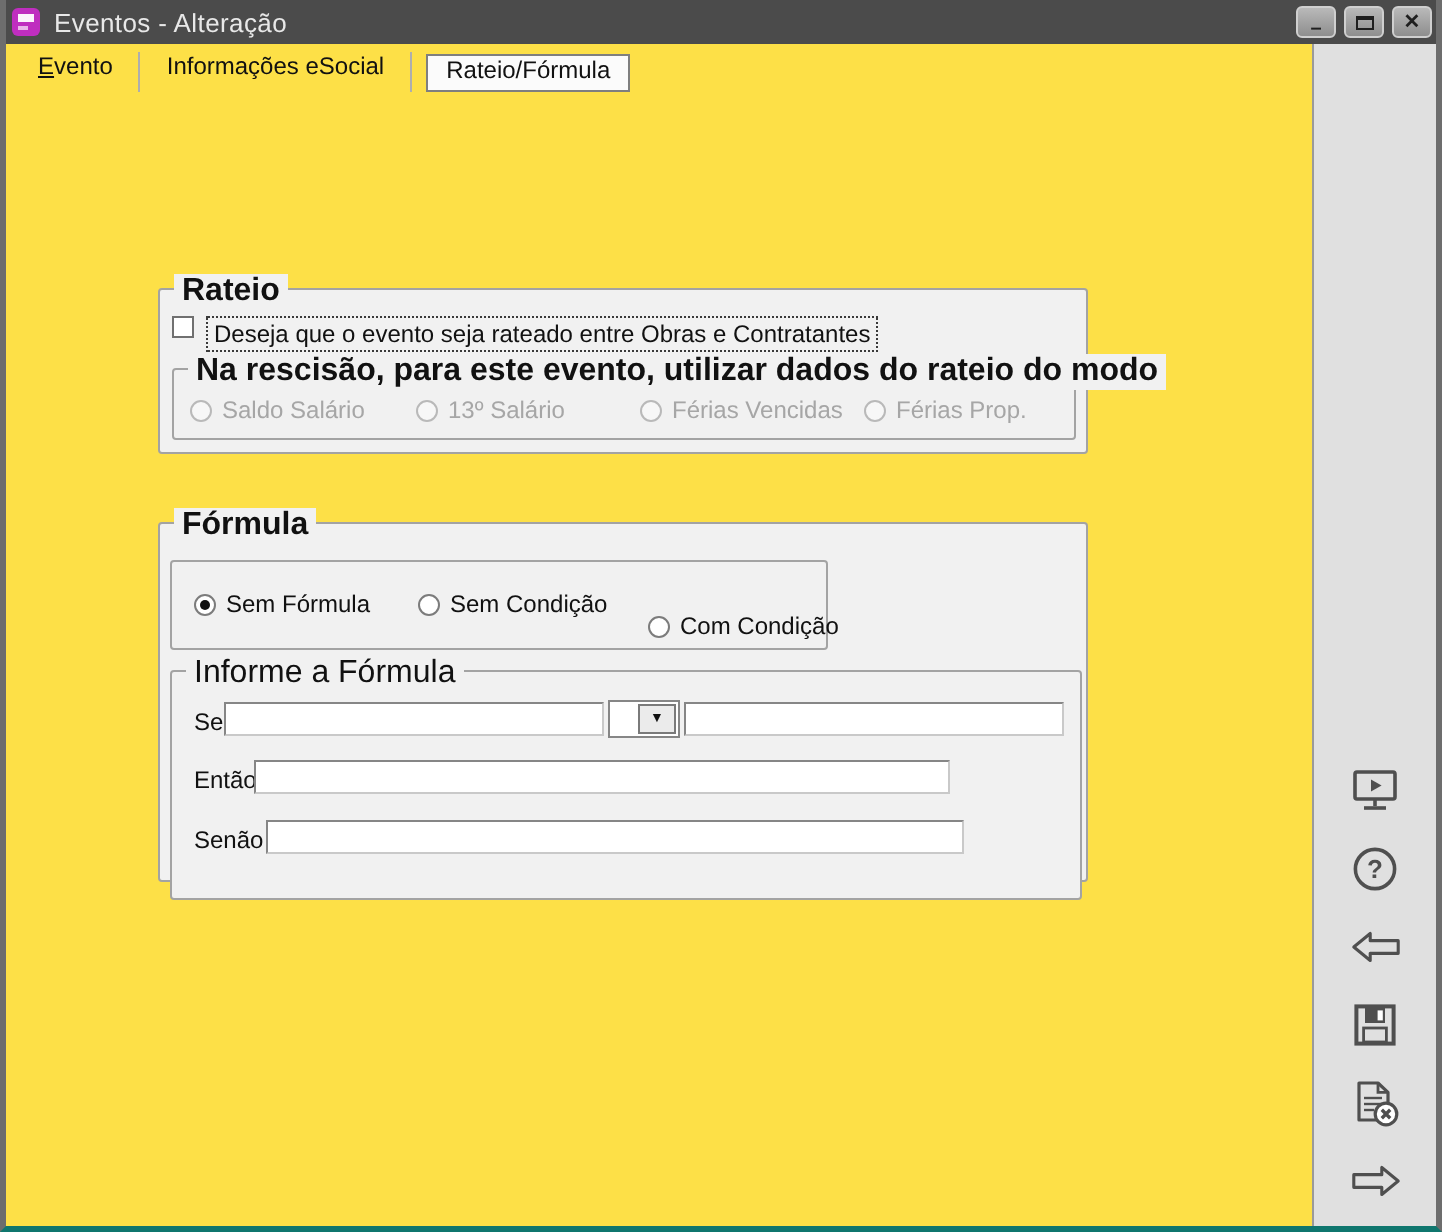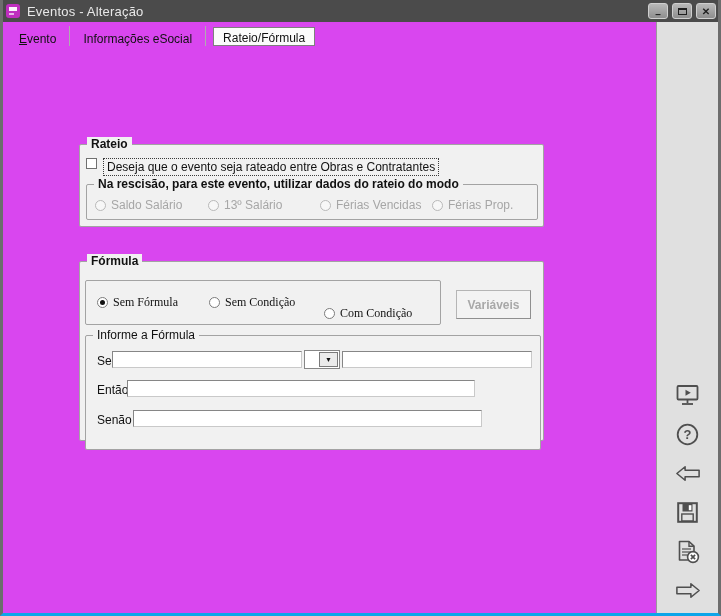--- a/index.html
+++ b/index.html
@@ -6,24 +6,24 @@
   html, body { width: 721px; height: 616px; }
   body {
     font-family: "Liberation Sans", sans-serif;
     font-size: 11px;
     color: #111;
     background: #f1f1f1;
   }
   .window {
     position: relative;
     width: 721px; height: 616px;
-    background: #d946ef;
+    background: #fde047;
     border-left: 3px solid #6d6d6d;
     border-right: 3px solid #6d6d6d;
-    border-bottom: 3px solid #0ea5e9;
+    border-bottom: 3px solid #0f766e;
     overflow: hidden;
   }
   
   .titlebar {
     position: absolute; left: -3px; top: 0; width: 721px; height: 22px;
     background: #4b4b4b;
     display: flex; align-items: center;
   }
   .app-icon {
     width: 14px; height: 14px; margin-left: 6px; margin-right: 7px;
@@ -49,21 +49,21 @@
     cursor: default;
   }
   .win-btn .min-glyph { margin-top: 6px; font-weight: bold; }
   .max-glyph { width: 9px; height: 7px; border: 1px solid #1f1f1f; border-top-width: 2px; }
   
   .tabbar {
     position: absolute; left: 3px; top: 25px; height: 22px;
     display: flex; align-items: center;
   }
   .tab {
-    height: 20px; display: flex; align-items: flex-end;
+    height: 20px; display: flex; align-items: flex-start;
     padding: 0 13px;
     border-right: 1px solid #aeaeae;
     cursor: default;
   }
   .tab-label { display: block; font-size: 12px; }
   .tab.evento .tab-label::first-letter { text-decoration: underline; }
   .tab.active {
     border: 1px solid #7f7f7f;
     background: #fbfbfb;
     margin: 0 7px;
@@ -82,21 +82,21 @@
   .side-icon { width: 28px; height: 25px; display: flex; align-items: center; justify-content: center; cursor: pointer; }
   
   .groupbox {
     position: absolute;
     border: 1px solid #a3a3a3; border-radius: 2px;
     background: #f1f1f1;
   }
   .group-label {
     position: absolute; top: -8px; left: 7px;
     background: #f1f1f1; padding: 0 4px;
-    font-weight: bold; font-size: 12px; white-space: nowrap;
+    font-weight: bold; font-size: 16px; white-space: nowrap;
   }
   .group-label.normal { font-weight: normal; }
   
   .check-row { position: absolute; left: 6px; top: 13px; display: flex; align-items: flex-start; }
   .checkbox-box {
     width: 11px; height: 11px; background: #fff;
     border: 1px solid #707070; margin-right: 6px; flex: 0 0 auto;
   }
   .check-label {
     border: 1px dotted #3a3a3a; padding: 1px 3px; font-size: 12px; white-space: nowrap;
@@ -209,36 +209,35 @@
       <div class="radio disabled" style="left:345px; top:13px;text-align:center;">
         <span class="radio-circle"></span>
         <span class="radio-label">Férias Prop.</span>
       </div>
     </div>
   </div>
 
   <div class="groupbox" style="left:76px; top:261px; width:465px; height:180px;">
     <span class="group-label">Fórmula</span>
 
-    <div class="plain-frame" style="left:5px; top:18px; width:356px; height:45px;font-family:Liberation Serif, serif;">
+    <div class="plain-frame" style="left:5px; top:18px; width:329px; height:45px;">
       <div class="radio checked" style="left:11px; top:14px;">
         <span class="radio-circle"></span>
         <span class="radio-label">Sem Fórmula</span>
       </div>
       <div class="radio" style="left:123px; top:14px;">
         <span class="radio-circle"></span>
         <span class="radio-label">Sem Condição</span>
       </div>
       <div class="radio" style="left:238px; top:14px;margin-top:11px;">
         <span class="radio-circle"></span>
         <span class="radio-label">Com Condição</span>
       </div>
     </div>
 
-    <div class="btn disabled" style="left:376px; top:28px; width:75px; height:29px;">Variáveis</div>
 
     <div class="groupbox" style="left:5px; top:73px; width:456px; height:115px;">
       <span class="group-label normal">Informe a Fórmula</span>
 
       <span class="field-label" style="left:11px; top:18px;">Se</span>
       <input class="text-input" style="left: 26px; top: 15px; width: 190px;" value="">
       <div class="combo" style="left:218px; top:14px;">
         <div class="combo-btn">▼</div>
       </div>
       <input class="text-input" style="left: 256px; top: 15px; width: 190px;" value="">

